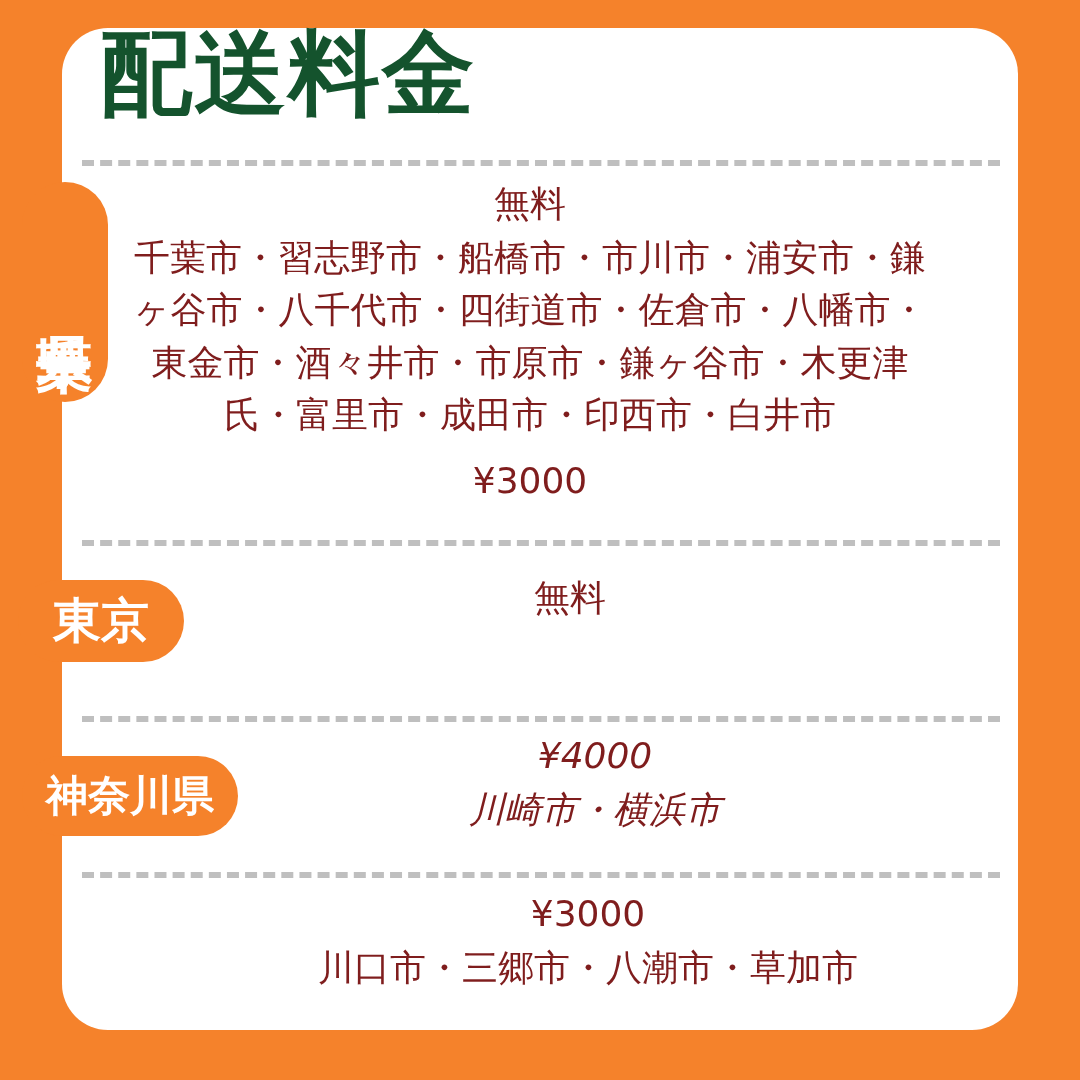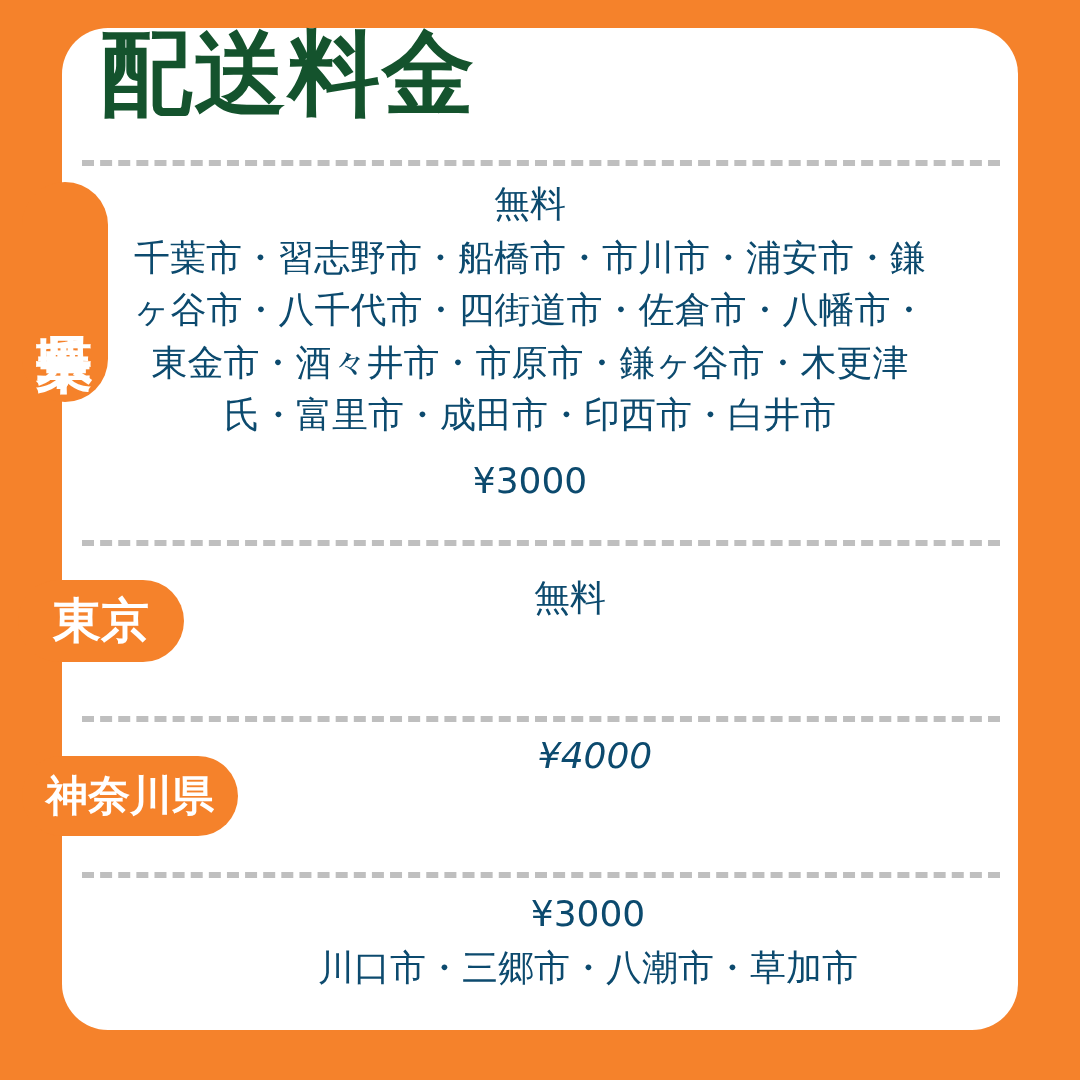--- a/index.html
+++ b/index.html
@@ -110,21 +110,21 @@
     left: 22px;
     top: 902px;
     width: 200px;
     height: 80px;
     border-radius: 40px;
     font-size: 44px;
   }
 
   .content {
     position: absolute;
-    color: #0c4a6e;
+    color: #7f1d1d;
     text-align: center;
     font-size: 36px;
     line-height: 1.45;
     font-family: "DejaVu Sans", "Liberation Sans", sans-serif;
   }
 
   .content .price {
     display: block;
     margin-bottom: 2px;
   }
@@ -186,20 +186,21 @@
   <div class="content content-tokyo">
     <div class="group">
       <span class="price">無料</span>
     </div>
   </div>
 
   <div class="badge badge-kanagawa">神奈川県</div>
   <div class="content content-kanagawa">
     <div class="group">
       <span class="price">¥4000</span>
+      <span class="areas">川崎市・横浜市</span>
     </div>
   </div>
 
   <div class="content content-saitama">
     <div class="group">
       <span class="price">¥3000</span>
       <span class="areas">川口市・三郷市・八潮市・草加市</span>
     </div>
   </div>
 

